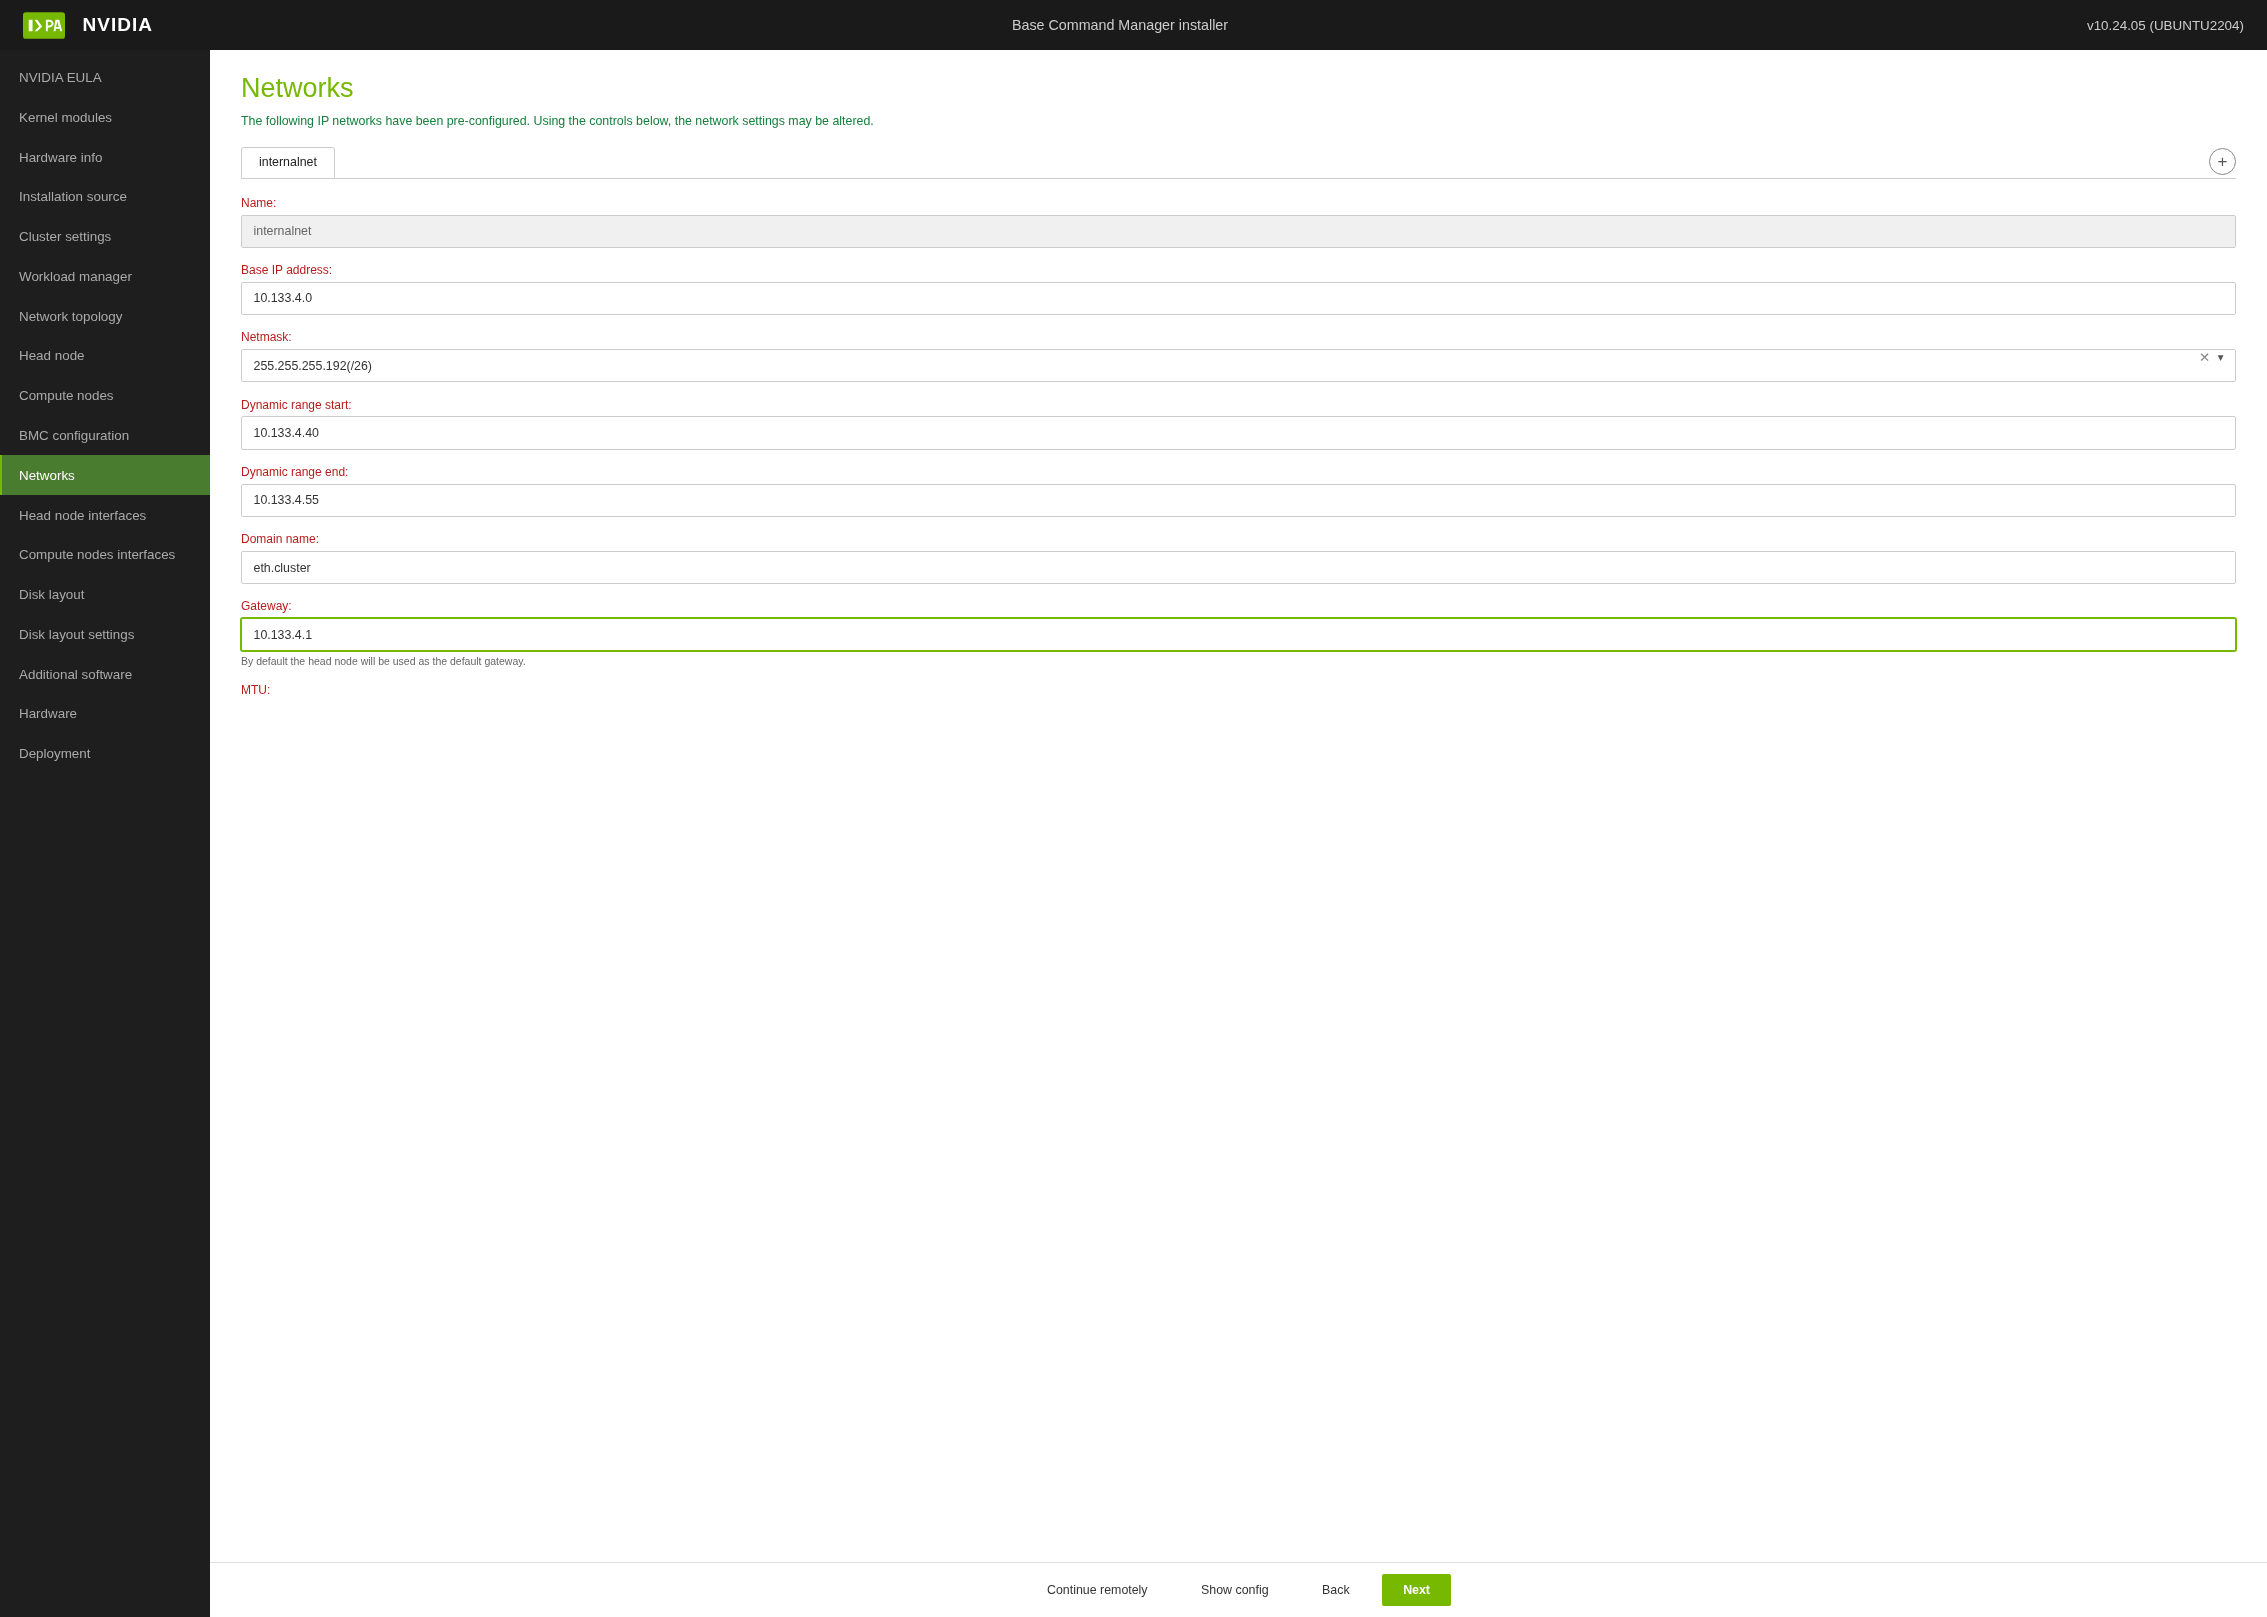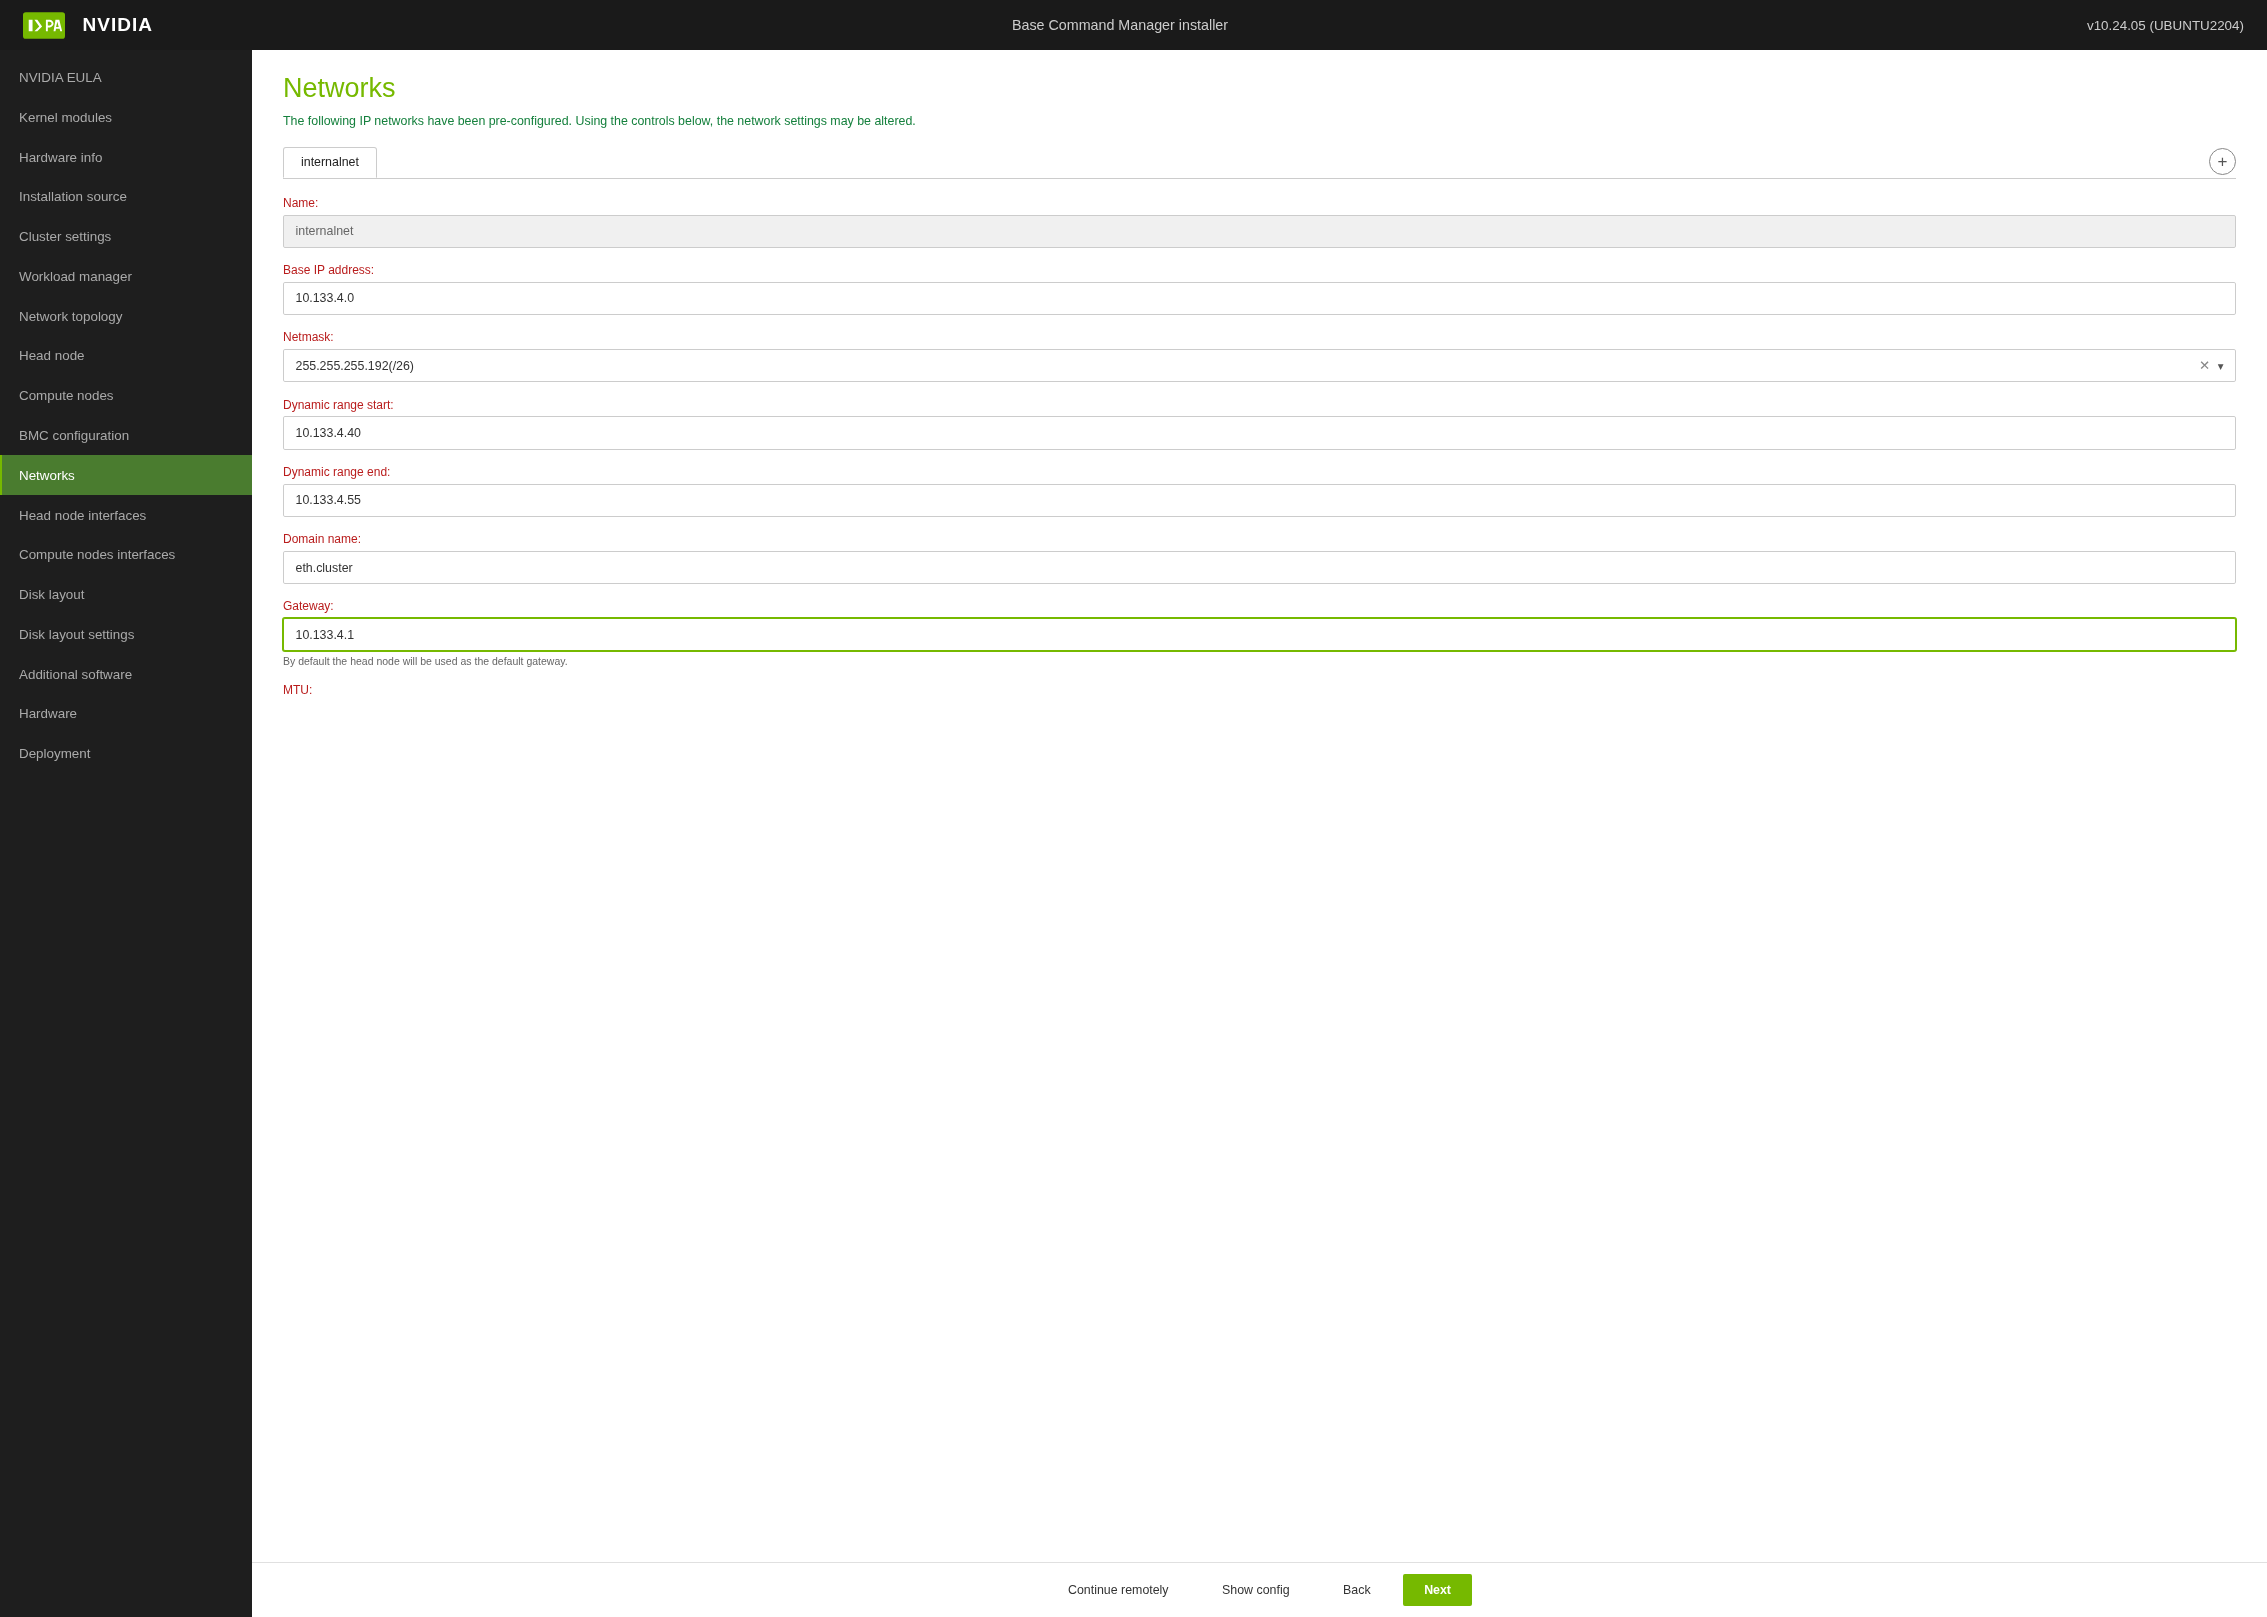--- a/index.html
+++ b/index.html
@@ -42,21 +42,21 @@
 
     
     .main-layout {
       display: flex;
       flex: 1;
       overflow: hidden;
     }
 
     
     .sidebar {
-      width: 252px;
+      width: 210px;
       background: #1e1e1e;
       flex-shrink: 0;
       overflow-y: auto;
       padding-top: 7.6px;
     }
     .sidebar-item {
       padding: 12.4px 17px;
       color: #aaaaaa;
       font-size: 13.4px;
       cursor: pointer;
@@ -168,21 +168,20 @@
     }
     .form-hint {
       font-size: 10.5px;
       color: #666;
       margin-top: 3.8px;
     }
 
     
     .netmask-row {
       display: flex;
-      align-items: center;
       border: 1px solid #cccccc;
       border-radius: 1.9px;
       background: white;
       padding: 0 7.6px 0 0;
     }
     .netmask-input {
       flex: 1;
       border: none;
       padding: 8.6px 11.5px;
       font-size: 12.4px;

